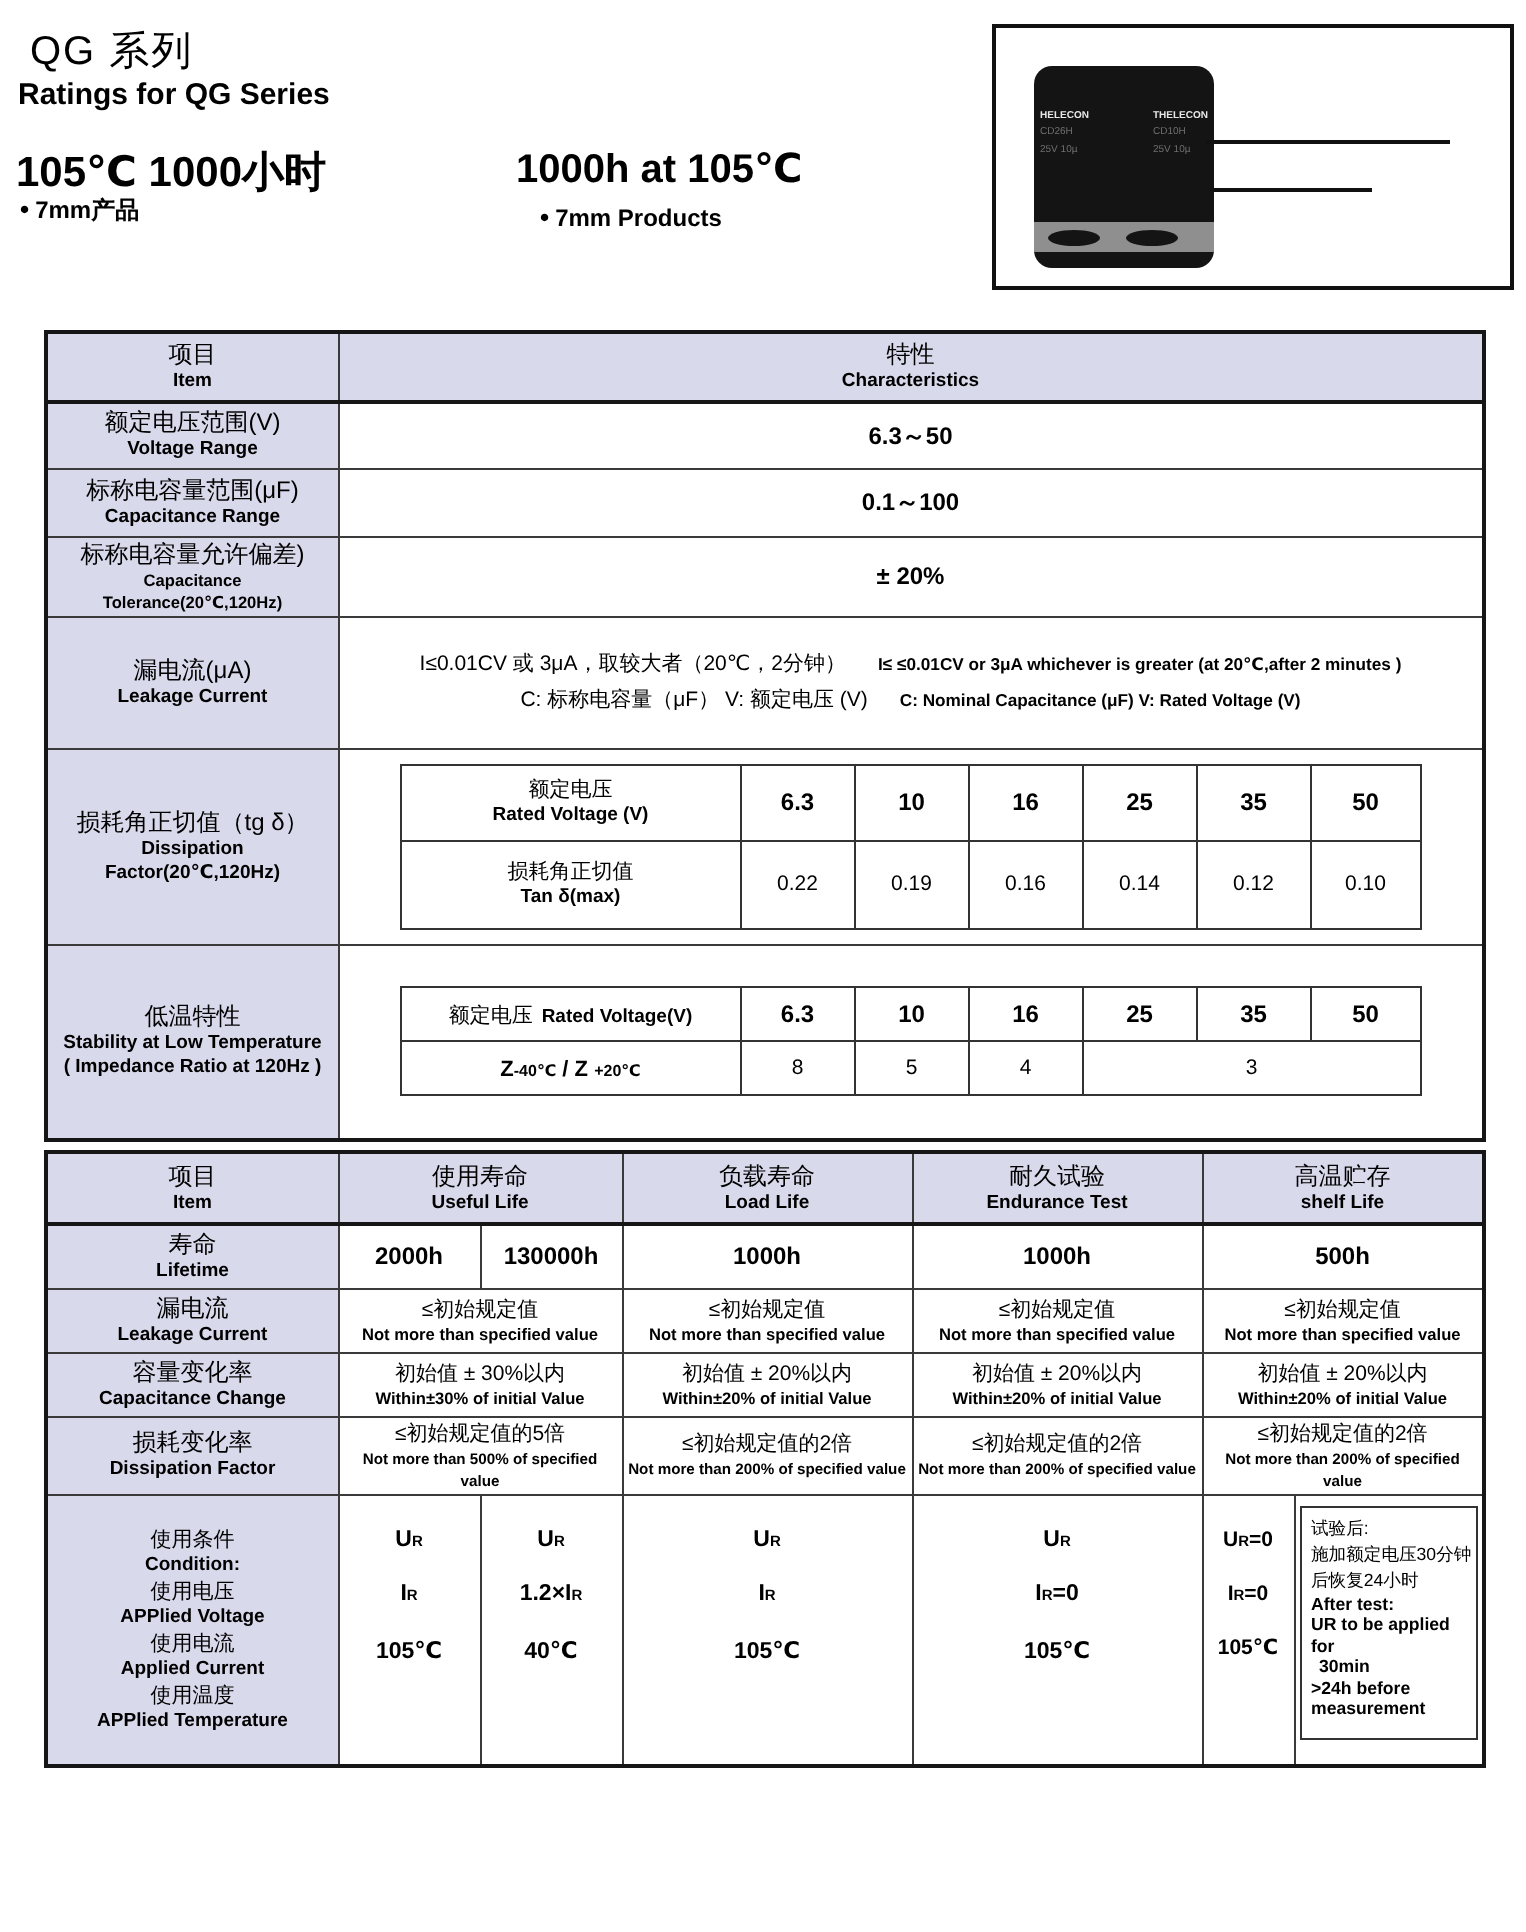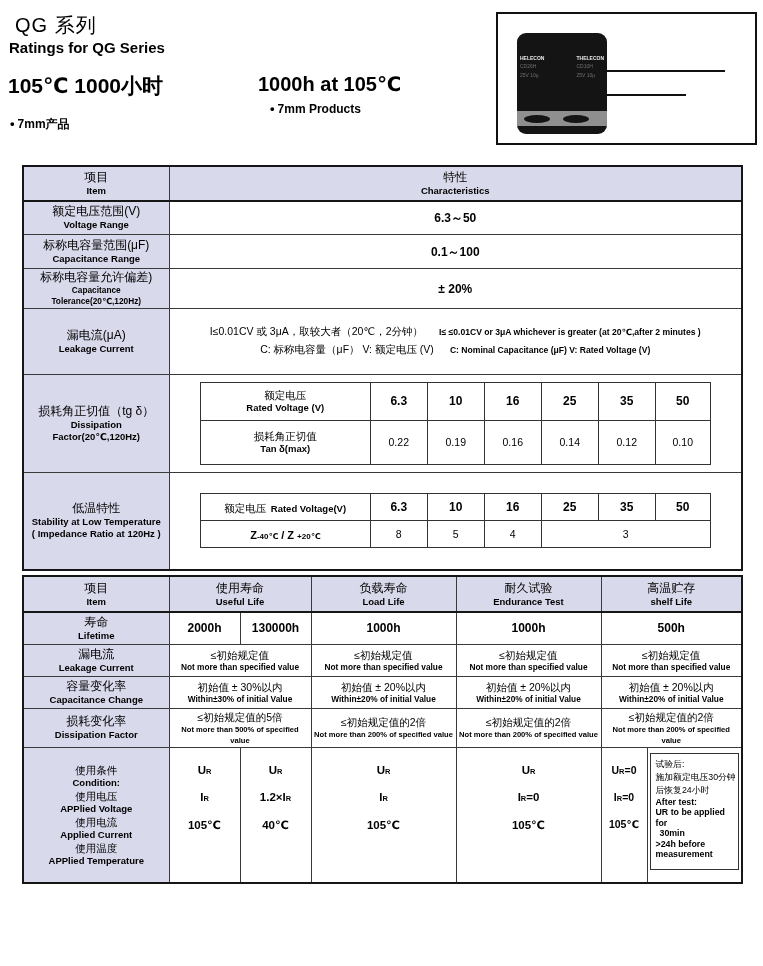--- a/index.html
+++ b/index.html
@@ -10,21 +10,21 @@
     font-family:"Liberation Sans","DejaVu Sans",sans-serif;
     color:#000;
   }
   
   .hdr{ position:relative; height:153px; }
   .title-cn{ position:absolute; left:15px; top:12px; font-size:20px; font-weight:500; letter-spacing:1px;}
   .title-en{ position:absolute; left:9px; top:39px; font-size:15px; font-weight:bold; }
   .heading-cn{ position:absolute; left:8px; top:72px; font-size:21px; font-weight:bold; }
   .heading-en{ position:absolute; left:258px; top:72px; font-size:20px; font-weight:bold; }
   .bullet-line{ position:absolute; font-size:12px; font-weight:bold; }
-  .b-cn{ left:10px; top:116px; }
+  .b-cn{ left:10px; top:97px; }
   .b-en{ left:270px; top:101px; }
   .bullet-dot{ font-size:13px; margin-right:3px; }
   
   .cap-box{ position:absolute; left:496px; top:12px; width:261px; height:133px; border:2px solid #111; background:#fff; }
   .cap-body{ position:absolute; left:19px; top:19px; width:90px; height:101px; background:#141414; border-radius:9px; overflow:hidden; }
   .cap-txt{ position:absolute; top:22px; left:0; width:100%; display:flex; justify-content:space-between; padding:0 3px; }
   .cap-col{ text-align:left; }
   .cap-brand{ color:#e8e8e8; font-size:5px; font-weight:bold; line-height:7px; letter-spacing:0; }
   .cap-code,.cap-spec{ color:#6f6f6f; font-size:5px; line-height:9px; }
   .cap-band{ position:absolute; left:0; bottom:8px; width:100%; height:15px; background:#8f8f8f; }

